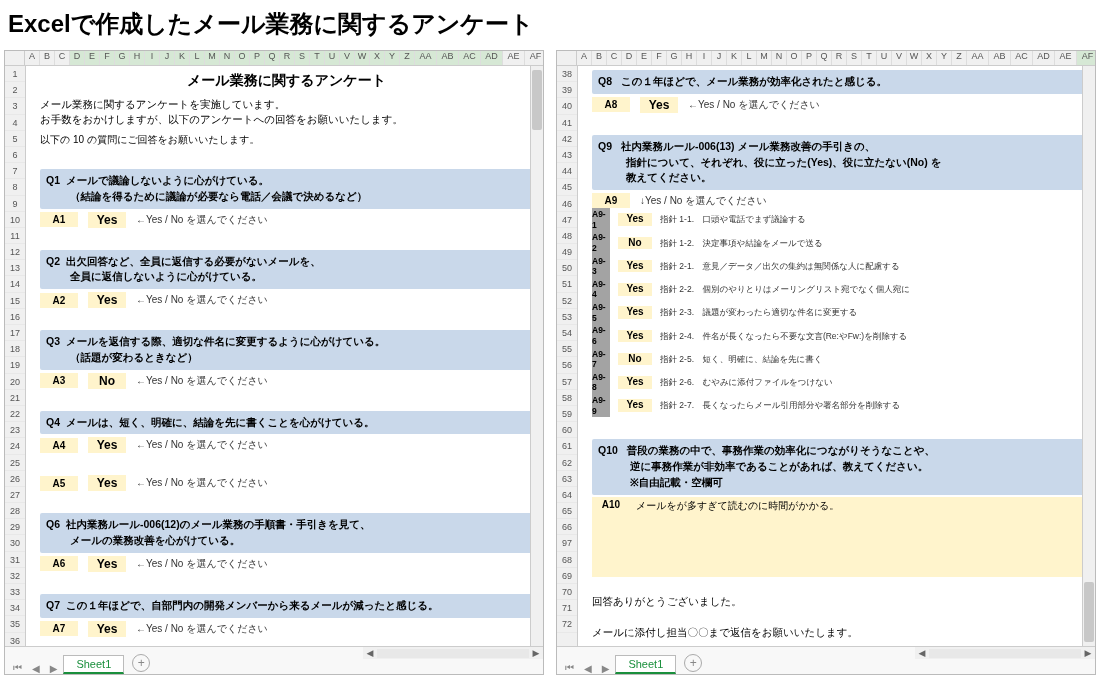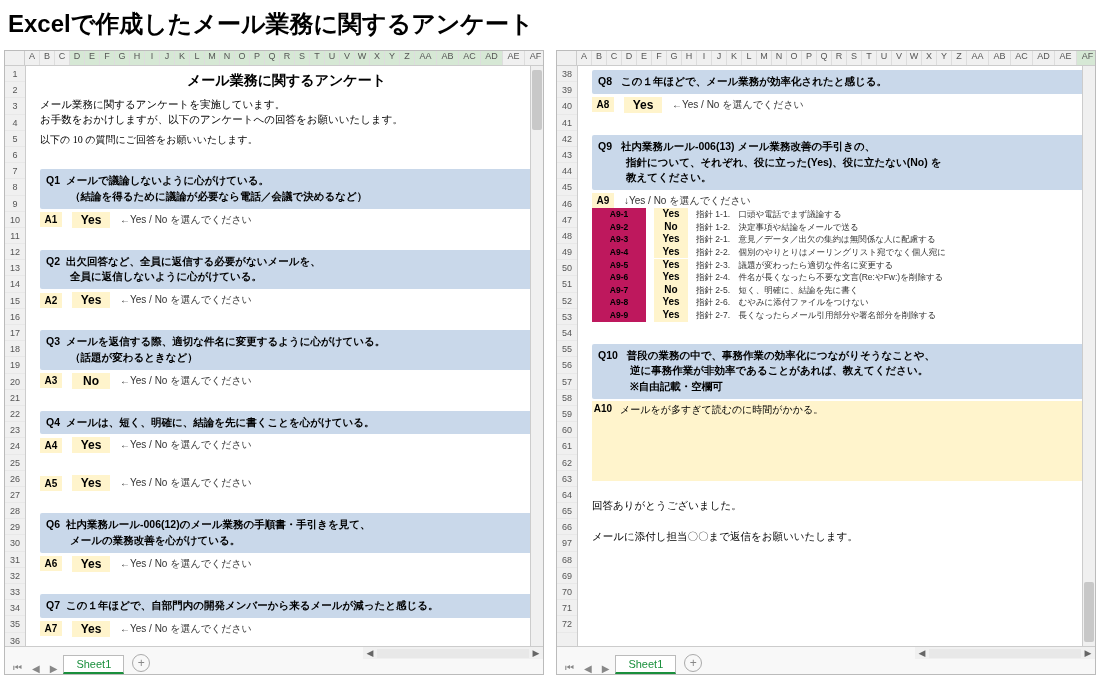--- a/index.html
+++ b/index.html
@@ -80,21 +80,21 @@
     flex: 1;
     position: relative;
     padding: 4px 10px 4px 14px;
   }
   .sheet-title {
     text-align: center;
     font-weight: bold;
     font-size: 14px;
     margin: 2px 0 8px;
   }
-  .intro { margin: 1px 0; font-size: 10.5px; font-family: Liberation Serif, serif; }
+  .intro { margin: 1px 0; font-size: 10.5px; }
   .intro.note { margin-top: 6px; font-size: 10px;}
   .q-block { margin-top: 22px; }
   .q-head {
     background: #c9d8ea;
     padding: 4px 6px;
     border-radius: 2px;
     font-size: 10.5px;
     line-height: 1.5;
   }
   .q-head .qnum { font-weight: bold; margin-right: 6px; }
@@ -103,35 +103,35 @@
   .a-row {
     display: flex;
     align-items: center;
     margin-top: 3px;
     gap: 10px;
   }
   .a-label {
     background: #fff4cc;
     font-weight: bold;
     font-size: 10px;
-    width: 22px;
+    width: 38px;
     text-align: center;
     padding: 2px 0;
   }
   .a-value {
     background: #fff4cc;
     font-weight: bold;
     font-size: 12px;
     width: 38px;
     text-align: center;
     padding: 1px 0;
   }
   .a-hint { font-size: 10px; color: #333; }
   .subans { display: flex; align-items: center; gap: 8px; margin-top: 0; line-height:1.25; }
-  .subans .sa-label { background:#be185d; font-weight: bold; font-size:8.5px; width:54px; text-align:center; padding:1px 0;}
+  .subans .sa-label { background:#a3a3a3; font-weight: bold; font-size:8.5px; width:18px; padding:1px 0;}
   .subans .sa-value { background:#fff4cc; font-weight:bold; font-size:10px; width:34px; text-align:center; padding:0; }
   .subans .sa-desc { font-size:8.5px; color:#333; }
   .a-free {
     background: #fff4cc;
     min-height: 80px;
     width: 100%;
     margin-top: 2px;
     display: flex;
   }
   .a-free .a-label { align-self: flex-start; }

